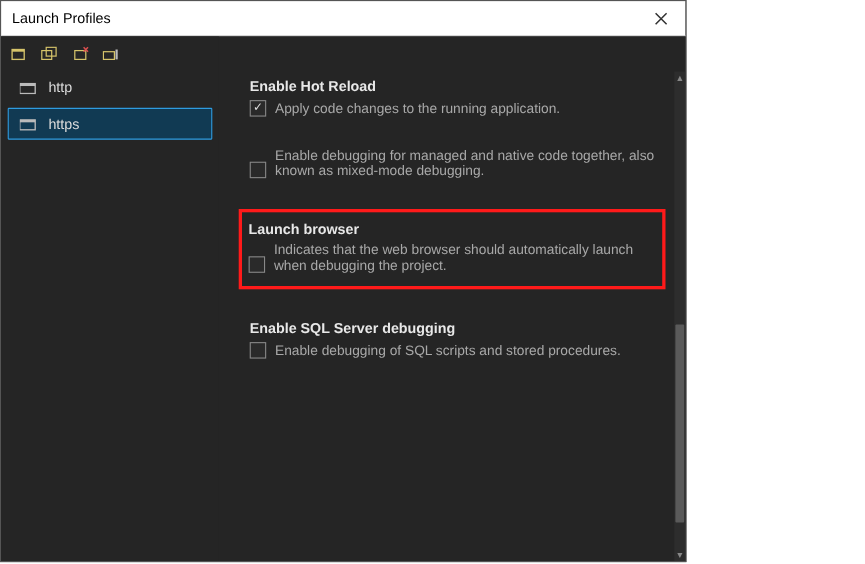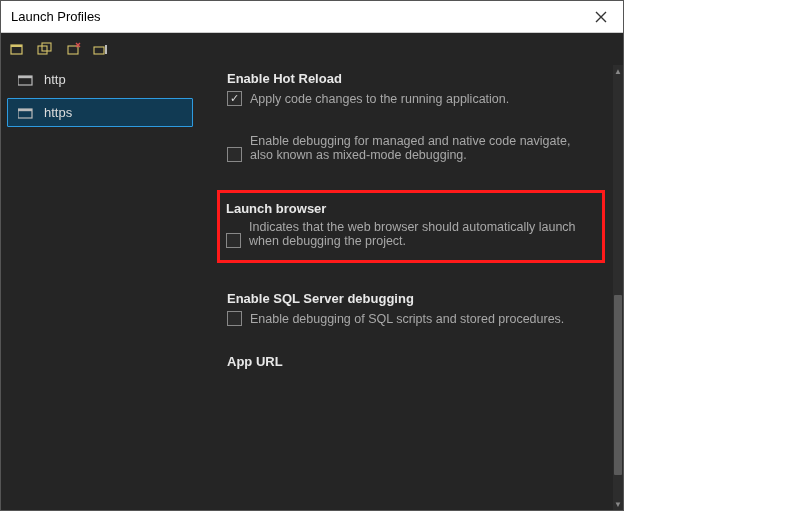--- a/index.html
+++ b/index.html
@@ -256,21 +256,21 @@
         <div class="section-title">Enable Hot Reload</div>
         <div class="check-row">
           <div class="chk checked"></div>
           <div class="subtext">Apply code changes to the running application.</div>
         </div>
       </div>
 
       <div class="section">
         <div class="check-row">
           <div class="chk"></div>
-          <div class="subtext">Enable debugging for managed and native code navigate, also known as mixed-mode debugging.</div>
+          <div class="subtext">Enable debugging for managed and native code together, also known as mixed-mode debugging.</div>
         </div>
       </div>
 
       <div class="section highlight">
         <div class="section-title">Launch browser</div>
         <div class="check-row">
           <div class="chk"></div>
           <div class="subtext">Indicates that the web browser should automatically launch when debugging the project.</div>
         </div>
       </div>
@@ -278,21 +278,20 @@
       <div class="section">
         <div class="section-title">Enable SQL Server debugging</div>
         <div class="check-row">
           <div class="chk"></div>
           <div class="subtext">Enable debugging of SQL scripts and stored procedures.</div>
         </div>
       </div>
 
 
       <div class="section" style="margin-bottom:10px">
-        <div class="section-title">App URL</div>
       </div>
 
     </div>
 
     <div class="vscroll">
       <div class="up">▲</div>
       <div class="thumb"></div>
       <div class="down">▼</div>
     </div>
 

